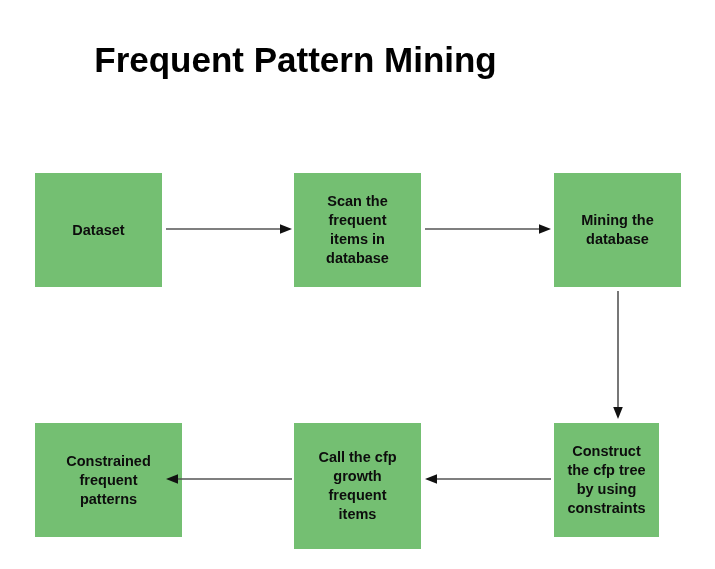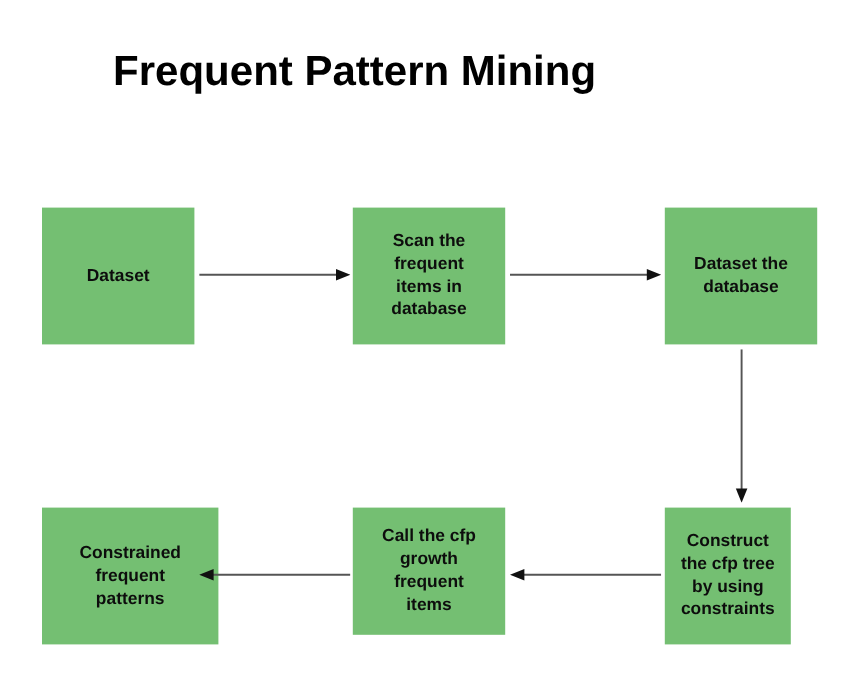--- a/index.html
+++ b/index.html
@@ -46,21 +46,21 @@
     line-height: 19px;
     text-align: center;
     padding: 0 6px;
     white-space: pre-line;
   }
   
   #node-dataset          { left: 35px;  top: 173px; width: 127px; height: 114px; }
   #node-scan             { left: 294px; top: 173px; width: 127px; height: 114px; }
   #node-update           { left: 554px; top: 173px; width: 127px; height: 114px; }
   #node-construct        { left: 554px; top: 423px; width: 105px; height: 114px; }
-  #node-callcfp          { left: 294px; top: 423px; width: 127px; height: 106px; }
+  #node-callcfp          { left: 294px; top: 423px; width: 127px; height: 126px; }
   #node-constrained      { left: 35px;  top: 423px; width: 147px; height: 114px; }
 
   
   .arrow-h {
     position: absolute;
     height: 12px;
     display: block;
   }
   .arrow-v {
     position: absolute;
@@ -93,21 +93,21 @@
   </div>
 
   <div class="node" id="node-scan">
     <span class="node-label">Scan the
 frequent
 items in
 database</span>
   </div>
 
   <div class="node" id="node-update">
-    <span class="node-label">Dataset the
+    <span class="node-label">Mining the
 database</span>
   </div>
 
   <div class="node" id="node-construct">
     <span class="node-label">Construct
 the cfp tree
 by using
 constraints</span>
   </div>
 

